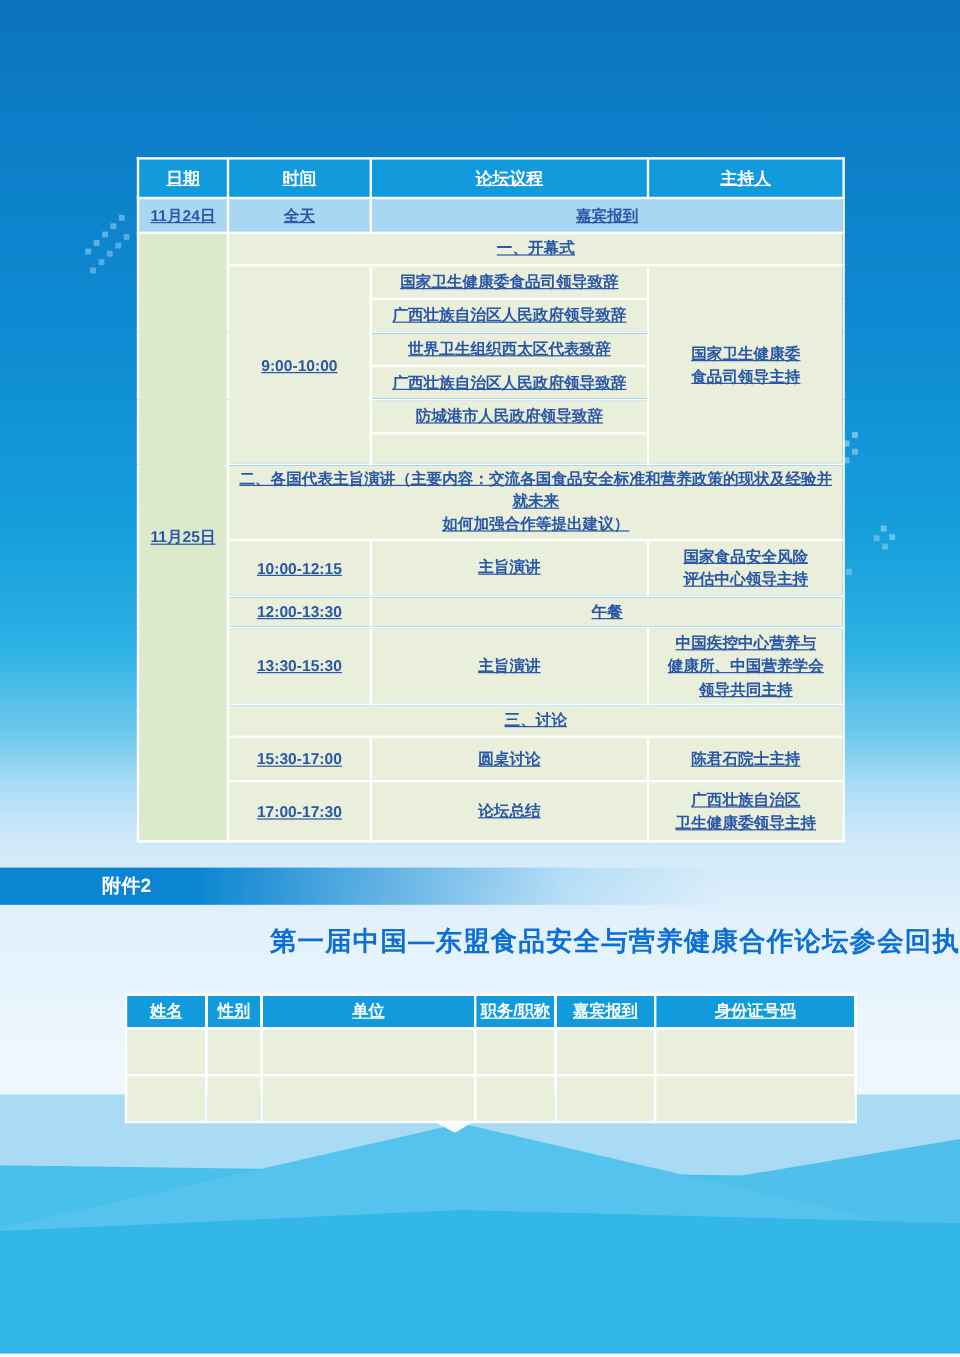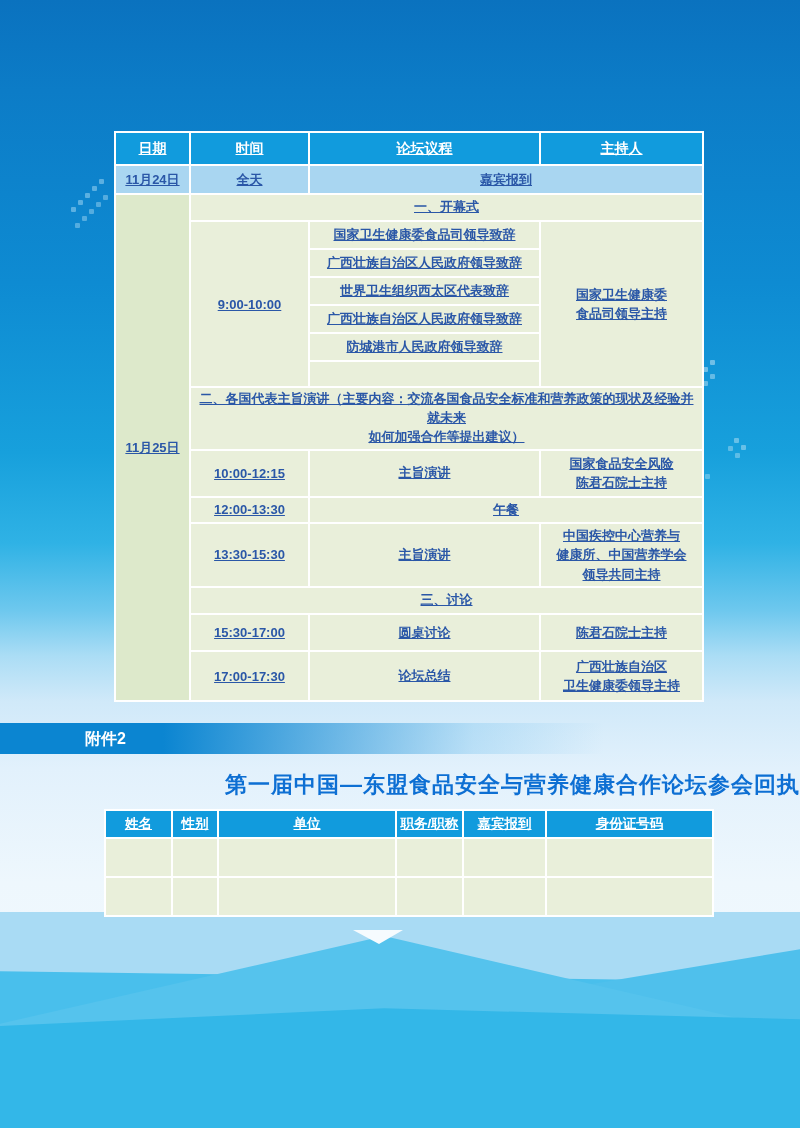--- a/index.html
+++ b/index.html
@@ -36,21 +36,21 @@
     position:absolute;left:85px;top:0;line-height:31px;
     color:#fff;font-weight:bold;font-size:16px;
   }
   .title2{
     position:absolute;left:0;top:770px;width:100%;text-align:right;z-index:2;
     color:#0d6fd3;font-weight:bold;font-size:22px;letter-spacing:1px;
   }
   
   table{border-collapse:collapse;table-layout:fixed;}
   .t1{position:absolute;left:114px;top:131px;width:588px;z-index:5;}
-  .t2{position:absolute;left:104px;top:809px;width:608px;z-index:5;}
+  .t2{position:absolute;left:104px;top:828px;width:608px;z-index:5;}
   .t1 th,.t1 td,.t2 th,.t2 td{
     border:2px solid #fff;font-size:13px;color:#2a57a7;font-weight:bold;
     text-align:center;vertical-align:middle;padding:2px 4px;
     overflow:hidden;
     text-decoration:underline;
   }
   .t1 th,.t2 th{background:#119bdd;color:#fff;font-size:14px;padding:2px;}
   .t2 th{font-size:13.5px;}
   .cell-green{background:#e9efda;}
   .cell-dategreen{background:#dde9cb;}
@@ -159,21 +159,21 @@
         <td class="cell-green speech"></td>
       </tr>
       <tr class="r-sb">
         <td colspan="3" class="cell-green sechdr">二、各国代表主旨演讲（主要内容：交流各国食品安全标准和营养政策的现状及经验并就未来
 如何加强合作等提出建议）</td>
       </tr>
       <tr class="r-b1">
         <td class="cell-green timecell">10:00-12:15</td>
         <td class="cell-green speech">主旨演讲</td>
         <td class="cell-green hostcell">国家食品安全风险
-陈君石院士主持</td>
+评估中心领导主持</td>
       </tr>
       <tr class="r-lu">
         <td class="cell-green timecell">12:00-13:30</td>
         <td colspan="2" class="cell-green lunch">午餐</td>
       </tr>
       <tr class="r-b2">
         <td class="cell-green timecell">13:30-15:30</td>
         <td class="cell-green speech">主旨演讲</td>
         <td class="cell-green hostcell">中国疾控中心营养与
 健康所、中国营养学会

